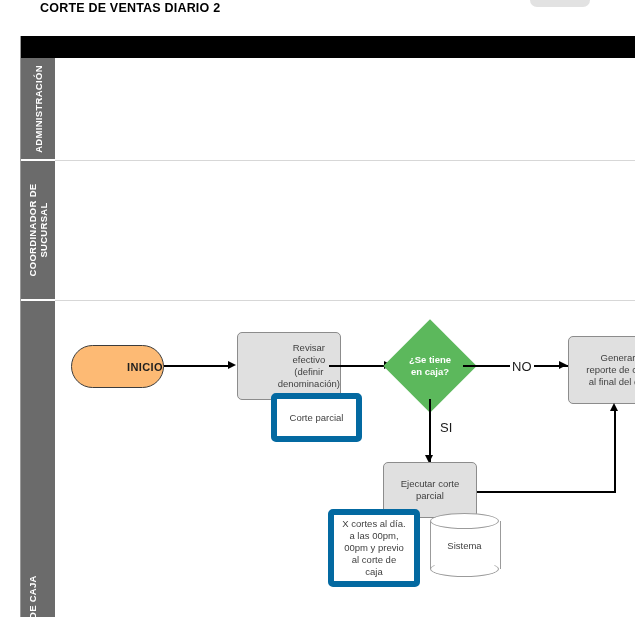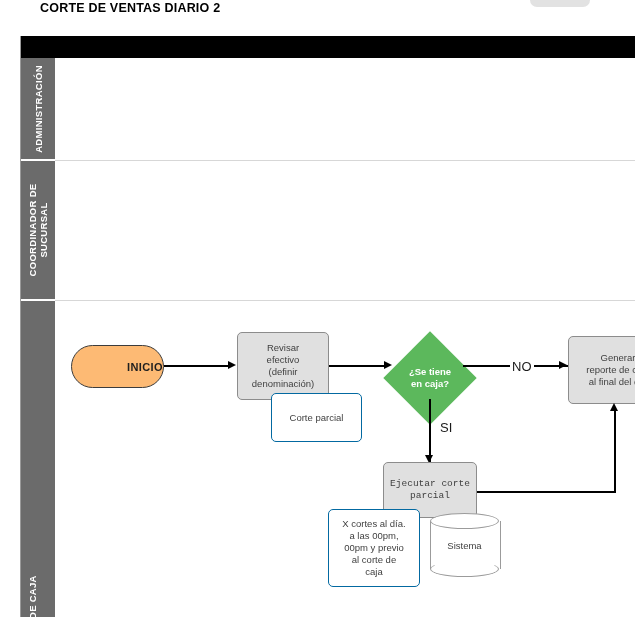--- a/index.html
+++ b/index.html
@@ -58,21 +58,21 @@
   }
 
   
   .node{position:absolute;box-sizing:border-box;
         display:flex;align-items:center;justify-content:center;
         text-align:center;color:#3f3f3f;font-size:9.5px;line-height:12px;}
   .task{
     background:#e0e0e0;border:1px solid #8c8c8c;border-radius:5px;
   }
   .note{
-    background:#ffffff;border:1px solid #0369a1;border-radius:5px;
+    background:#ffffff;border:6px solid #0369a1;border-radius:5px;
   }
   .start{
     background:#fdba74;border:1px solid #3c3c3c;border-radius:40px;
     color:#1f1f1f;font-size:11px;font-weight:bold;letter-spacing:.4px;justify-content:flex-end;
   }
   .diamond{
     position:absolute;
     display:flex;align-items:center;justify-content:center;
   }
   .diamond .dshape{
@@ -157,35 +157,35 @@
     <div class="lane-body" style="top:243px;height:316px;"></div>
   </div>
 
   <div class="node start" style="left:51px;top:345px;width:93px;height:43px;">
     <span>INICIO</span>
   </div>
 
   <div class="edge edge-h" style="left:144px;top:365px;width:66px;"></div>
   <div class="arrow-r" style="left:208px;top:361px;"></div>
 
-  <div class="node task" style="left:217px;top:332px;width:92px;height:68px;">
+  <div class="node task" style="left:217px;top:332px;width:104px;height:68px;justify-content:flex-end;">
     <span style="white-space:pre-line;">Revisar
 efectivo
 (definir
 denominación)</span>
   </div>
 
   <div class="node note" style="left:251px;top:393px;width:91px;height:49px;">
     <span>Corte parcial</span>
   </div>
 
   <div class="edge edge-h" style="left:309px;top:365px;width:57px;"></div>
   <div class="arrow-r" style="left:364px;top:361px;"></div>
 
-  <div class="diamond" style="left:377px;top:345px;width:66px;height:66px;">
+  <div class="diamond" style="left:377px;top:333px;width:66px;height:66px;">
     <div class="dshape"></div>
     <div class="dtext">¿Se tiene
 en caja?</div>
   </div>
 
   <div class="edge edge-h" style="left:443px;top:365px;width:105px;"></div>
   <div class="edge-label" style="left:490px;top:359px;">NO</div>
   <div class="arrow-r" style="left:539px;top:361px;"></div>
 
   <div class="node task" style="left:548px;top:336px;width:100px;height:68px;">
@@ -199,21 +199,21 @@
     <div class="top"></div>
     <div class="bot"></div>
     <div class="ctext">S</div>
   </div>
 
   <div class="edge edge-v" style="left:409px;top:399px;height:64px;"></div>
   <div class="edge-label" style="left:418px;top:420px;">SI</div>
   <div class="arrow-d" style="left:405px;top:455px;"></div>
 
   <div class="node task" style="left:363px;top:462px;width:94px;height:56px;">
-    <span style="white-space:pre-line;font-family:Liberation Mono, monospace;">Ejecutar corte
+    <span style="white-space:pre-line;">Ejecutar corte
 parcial</span>
   </div>
 
   <div class="edge edge-h" style="left:457px;top:491px;width:139px;"></div>
   <div class="edge edge-v" style="left:594px;top:411px;height:81px;"></div>
   <div class="arrow-u" style="left:590px;top:403px;"></div>
 
   <div class="node note" style="left:308px;top:509px;width:92px;height:78px;">
     <span style="white-space:pre-line;">X cortes al día.
 a las 00pm,

